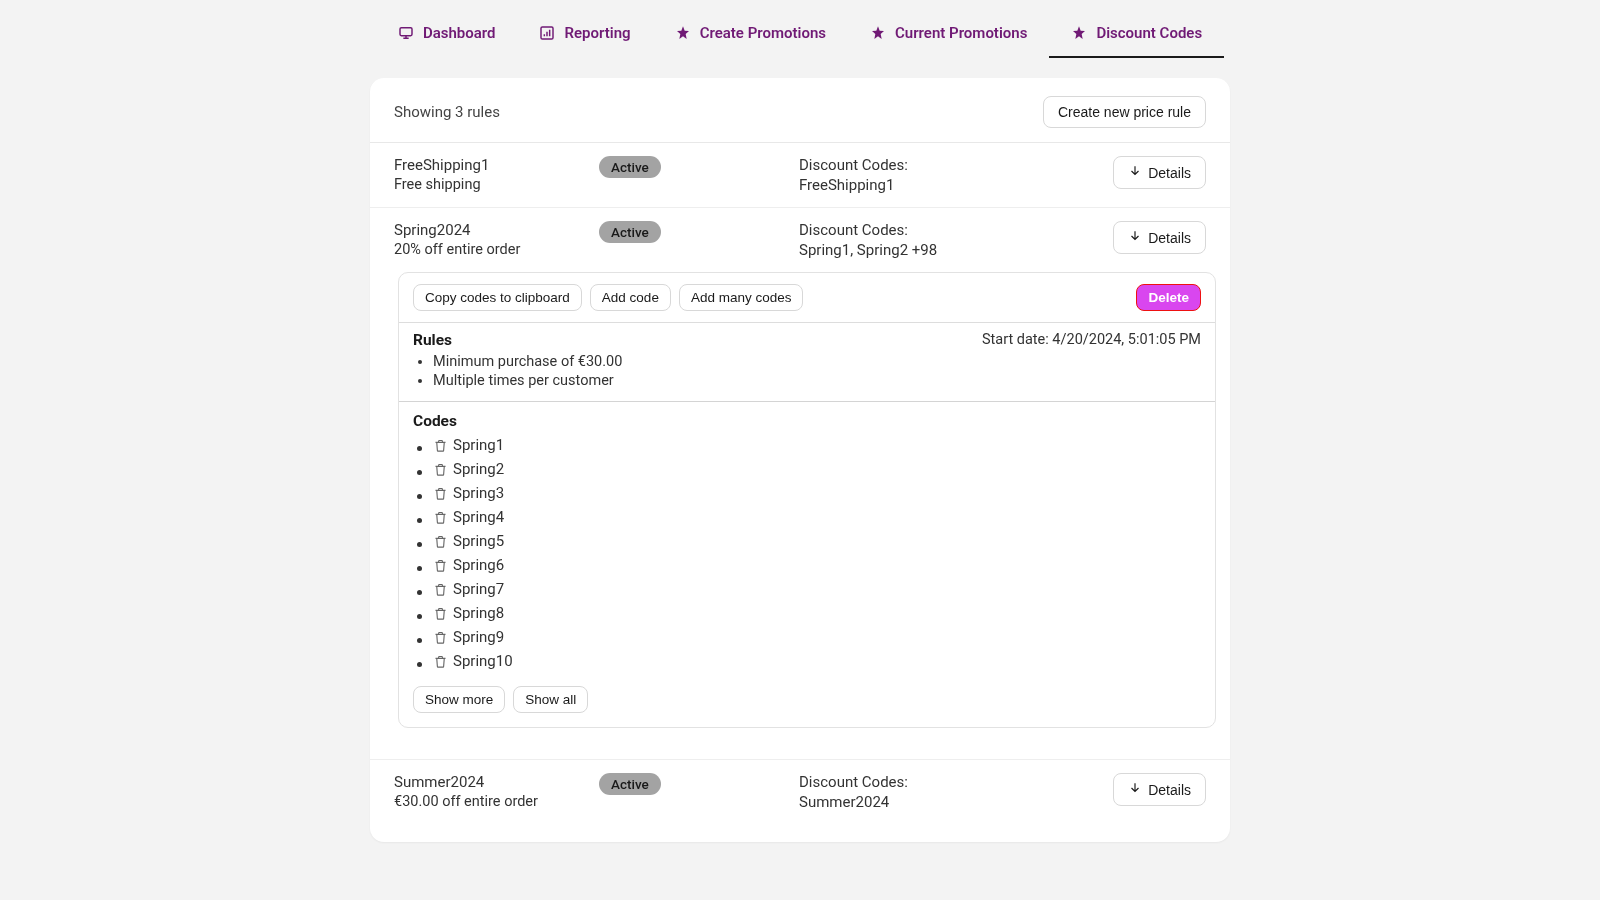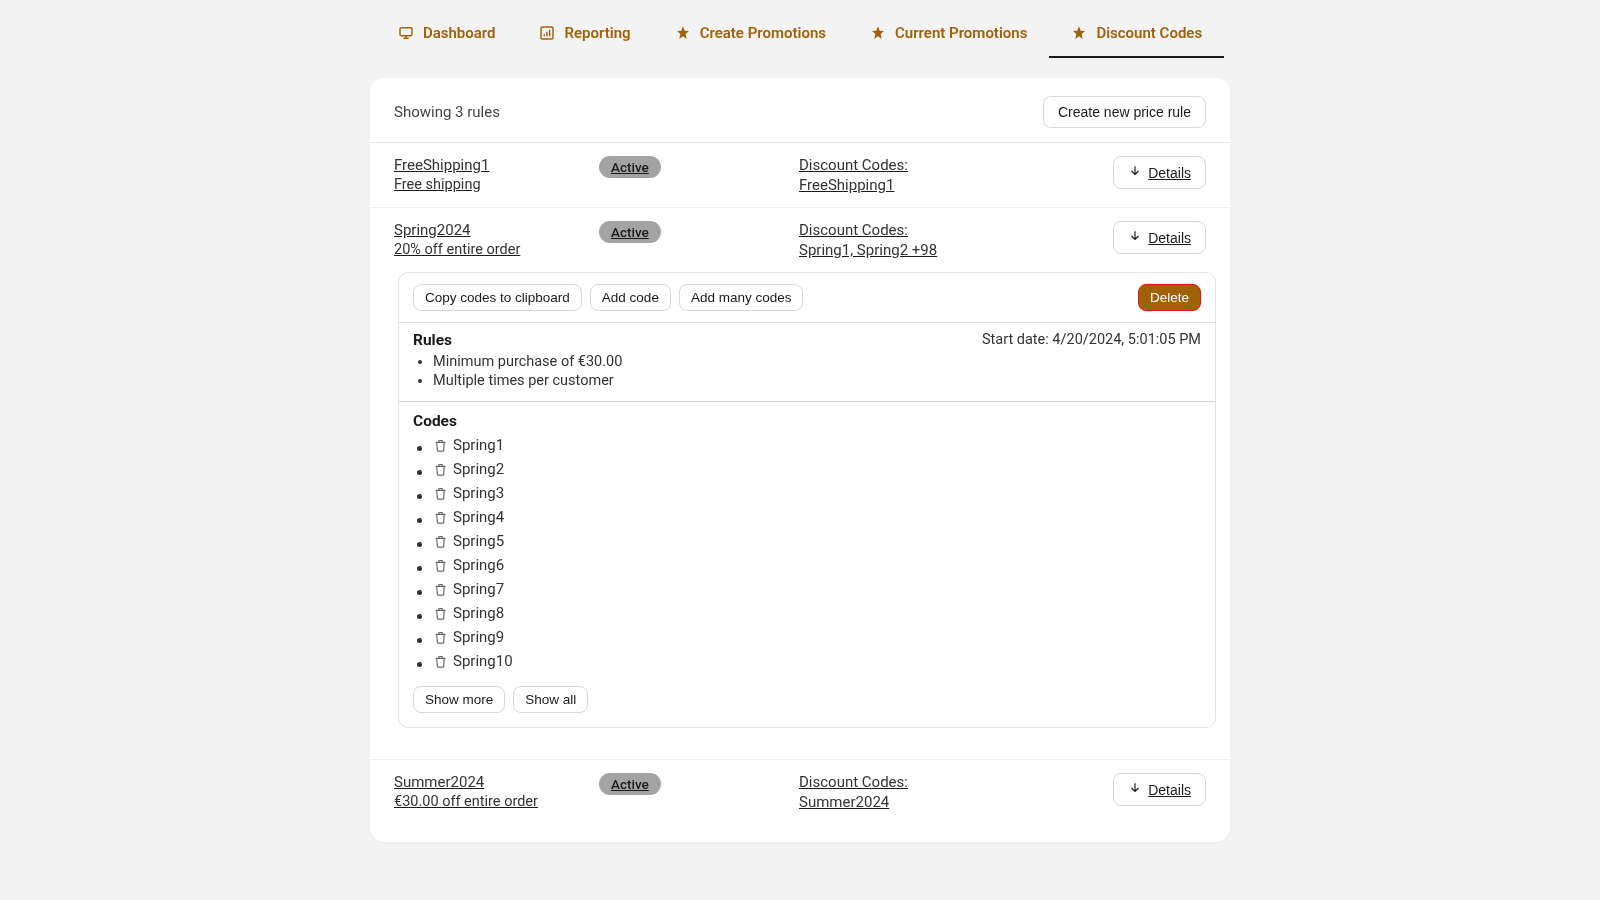--- a/index.html
+++ b/index.html
@@ -1,32 +1,32 @@
 <!DOCTYPE html>
 <html><head>
   <meta charset="utf-8">
   <style>
     * { margin: 0; padding: 0; box-sizing: border-box; }
     body { font-family: -apple-system, BlinkMacSystemFont, "Segoe UI", Roboto, sans-serif; background: #f3f3f3; color: #1a1a1a; }
     .page { width: 1600px; min-height: 900px; margin: 0 auto; }
     
     .tabs { display: flex; justify-content: center; gap: 0; padding-top: 10px; }
-    .tab { display: flex; align-items: center; gap: 9px; padding: 14px 22px; font-size: 15px; font-weight: 600; color: #a16207; cursor: pointer; border-bottom: 2px solid transparent; text-align: center; }
+    .tab { display: flex; align-items: center; gap: 9px; padding: 14px 22px; font-size: 15px; font-weight: 600; color: #701a75; cursor: pointer; border-bottom: 2px solid transparent; text-align: center; }
     .tab.active { border-bottom: 2px solid #1a1a1a; }
     .tab .icon { width: 16px; height: 16px; display: inline-flex; align-items: center; justify-content: center; }
     .tab .icon svg { width: 16px; height: 16px; }
     
     .card { background: #fff; border-radius: 14px; width: 860px; margin: 20px auto 0; box-shadow: 0 1px 2px rgba(0,0,0,0.05); padding-bottom: 18px; }
     .card-head { display: flex; justify-content: space-between; align-items: center; padding: 18px 24px 14px; border-bottom: 1px solid #e8e8e8; }
     .showing { font-size: 15px; color: #444; }
     .btn { font-size: 14px; font-weight: 500; color: #1a1a1a; background: #fff; border: 1px solid #d8d8d8; border-radius: 8px; padding: 7px 14px; cursor: pointer; display: inline-flex; align-items: center; gap: 6px; }
-    .btn-danger { background: #a16207; color: #fff; border-color: #e11; font-weight: 400; }
+    .btn-danger { background: #d946ef; color: #fff; border-color: #e11; font-weight: 700; }
     .btn-sm { padding: 5px 11px; font-size: 13.5px; }
     
-    .rule-row { display: flex; align-items: flex-start; padding: 13px 24px; border-bottom: 1px solid #eee; text-decoration: underline; }
+    .rule-row { display: flex; align-items: flex-start; padding: 13px 24px; border-bottom: 1px solid #eee; }
     .rule-row:last-of-type { border-bottom: none; }
     .rule-name-col { width: 205px; }
     .rule-name { font-size: 15px; color: #333; }
     .rule-desc { font-size: 14.5px; color: #333; margin-top: 2px; }
     .rule-status-col { width: 200px; display: flex; align-items: flex-start; }
     .badge { background: #a3a3a3; color: #1a1a1a; font-size: 13.5px; font-weight: 500; padding: 3px 12px; border-radius: 12px; }
     .rule-codes-col { flex: 1; }
     .codes-label { font-size: 15px; color: #333; }
     .codes-value { font-size: 15px; color: #333; margin-top: 2px; }
     .rule-actions-col { display: flex; align-items: center; }

